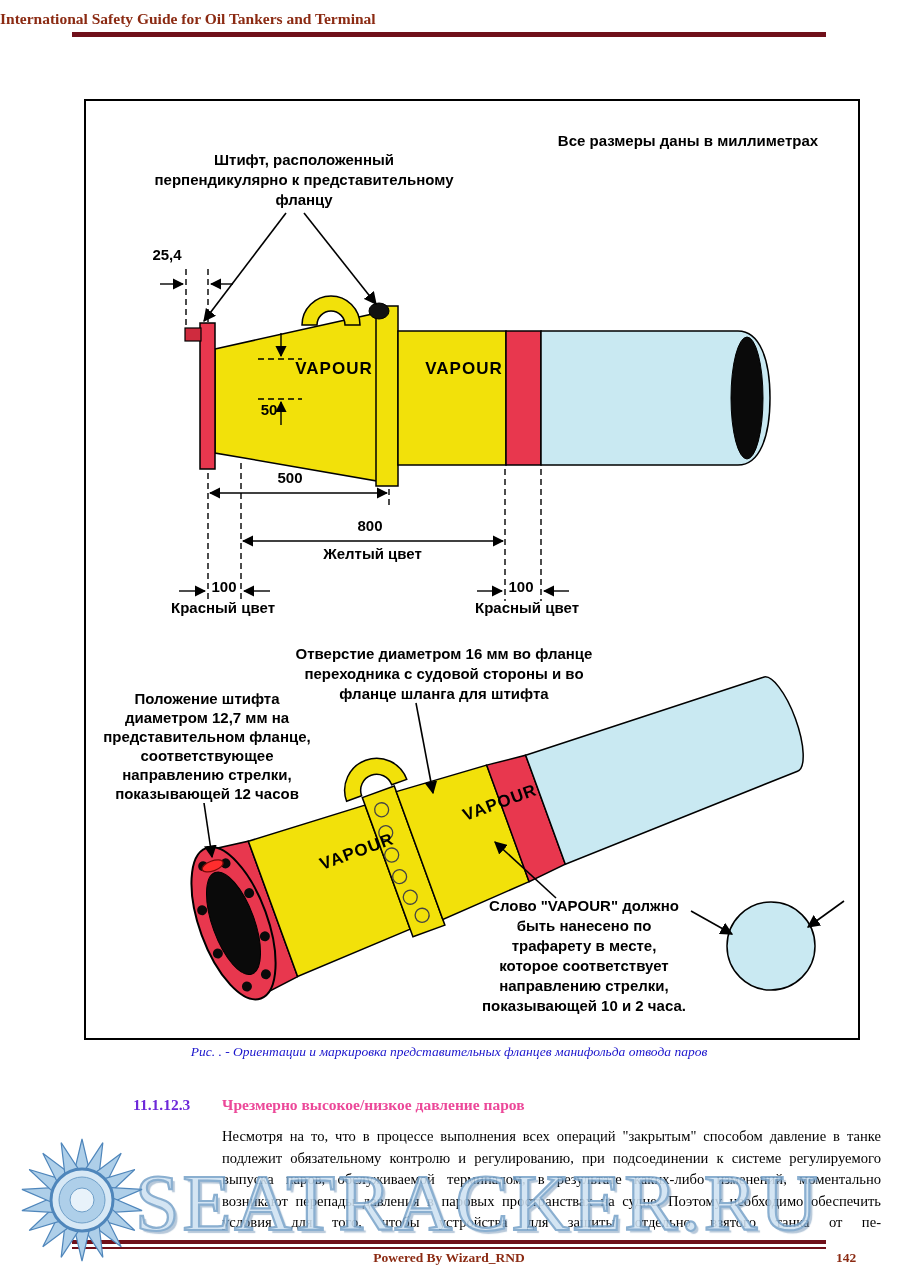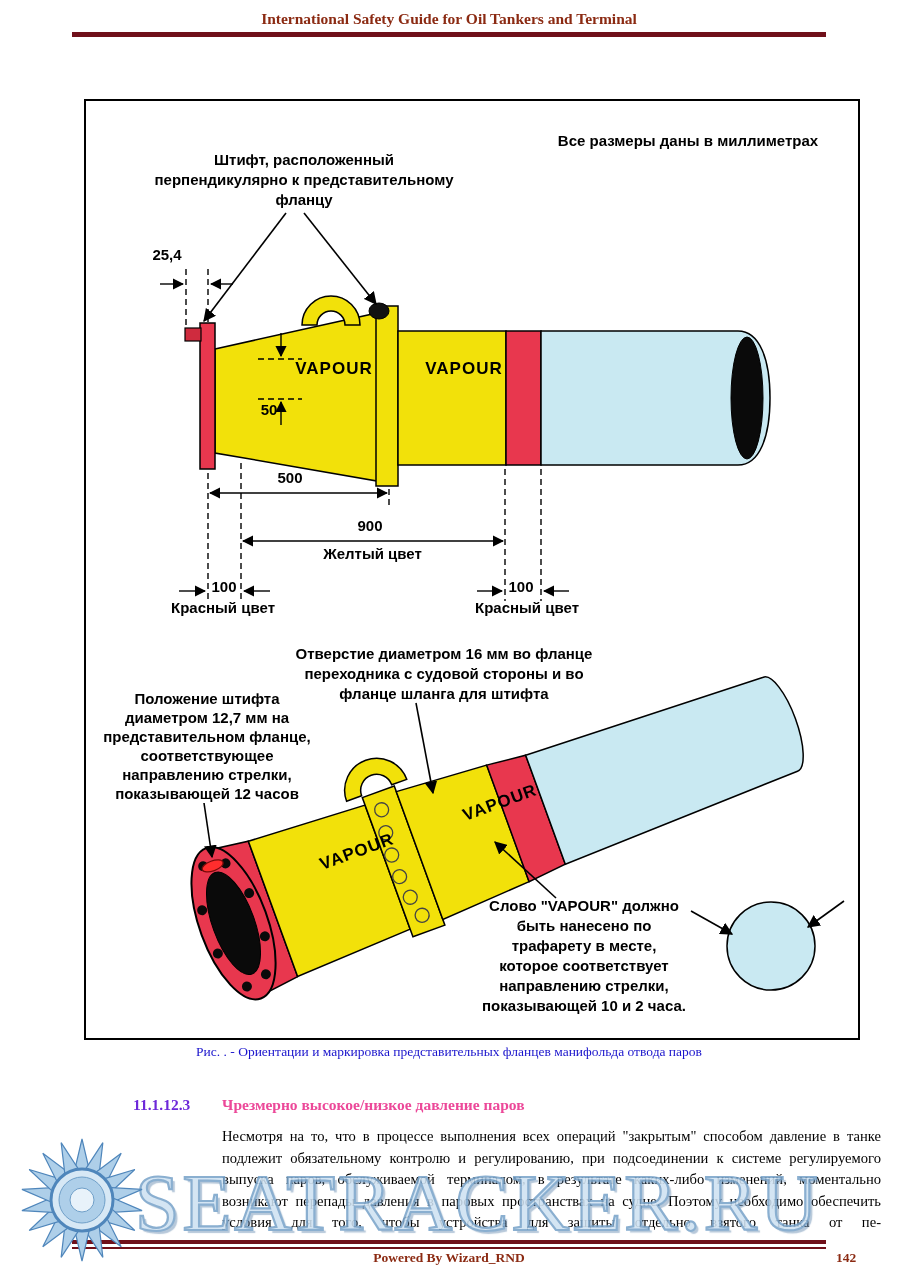--- a/index.html
+++ b/index.html
@@ -1,28 +1,28 @@
 <!DOCTYPE html>
 <html><head>
 <meta charset="utf-8">
 <style>
   html,body{margin:0;padding:0;background:#fff;}
   .page{position:relative;width:898px;height:1280px;background:#fff;overflow:hidden;
         font-family:"Liberation Serif",serif;color:#000;}
   .abs{position:absolute;}
-  .header-title{top:10px;left:0;width:898px;text-align:center;font-weight:bold;
+  .header-title{top:10px;left:0;width:898px;font-weight:bold;
         font-size:15.5px;color:#8b2a12;z-index:2;}
   .rule{left:72px;width:754px;height:5px;background:#70101a;z-index:2;}
   .figure-box{left:84px;top:99px;width:772px;height:937px;border:2px solid #000;background:#fff;z-index:1;}
   .lbl{position:absolute;z-index:5;font-family:"Liberation Sans",sans-serif;font-weight:bold;
        font-size:15px;line-height:20px;text-align:center;color:#000;}
   .dim{font-size:15px;line-height:18px;}
   .vapour{font-size:17px;letter-spacing:1px;line-height:20px;}
   .rot{transform:rotate(-20deg);}
-  .caption{top:1044px;left:0;width:898px;text-align:center;color:#1a14cc;font-size:13.5px;z-index:2;}
+  .caption{top:1044px;left:0;width:898px;text-align:center;color:#1a14cc;font-size:13.5px;z-index:2;font-style:italic;}
   .sec-num{left:133px;top:1096px;font-weight:bold;font-size:15.5px;color:#6d28d9;z-index:2;}
   .sec-title{left:222px;top:1096px;font-weight:bold;font-size:15.5px;color:#ec4899;z-index:2;}
   .body-text{left:222px;top:1126px;width:659px;font-size:14.6px;line-height:21.6px;
        text-align:justify;text-align-last:justify;z-index:2;}
   .watermark{left:135px;top:1158px;font-size:80px;font-weight:normal;white-space:nowrap;
        letter-spacing:3px;color:#cfe2f2;-webkit-text-stroke:2.2px #7aa4ca;
        text-shadow:3px 3px 1px rgba(90,130,170,0.5);opacity:0.88;z-index:60;
        font-family:"Liberation Serif",serif;}
   .footer-text{top:1250px;left:0;width:898px;text-align:center;font-weight:bold;
        font-size:13.5px;color:#8b2a12;z-index:2;}
@@ -139,21 +139,21 @@
 
   <div class="lbl" style="left:148px;top:150px;width:312px;">
     <div>Штифт, расположенный</div>
     <div>перпендикулярно к представительному</div>
     <div>фланцу</div>
   </div>
 
   <div class="lbl dim" style="left:138px;top:246px;width:58px;">25,4</div>
   <div class="lbl dim" style="left:246px;top:401px;width:46px;">50</div>
   <div class="lbl dim" style="left:258px;top:469px;width:64px;">500</div>
-  <div class="lbl dim" style="left:338px;top:517px;width:64px;">900</div>
+  <div class="lbl dim" style="left:338px;top:517px;width:64px;">800</div>
   <div class="lbl" style="left:300px;top:544px;width:145px;">Желтый цвет</div>
   <div class="lbl dim" style="left:204px;top:578px;width:40px;">100</div>
   <div class="lbl" style="left:148px;top:598px;width:150px;">Красный цвет</div>
   <div class="lbl dim" style="left:501px;top:578px;width:40px;">100</div>
   <div class="lbl" style="left:452px;top:598px;width:150px;">Красный цвет</div>
 
   <div class="lbl vapour" style="left:288px;top:359px;width:92px;">VAPOUR</div>
   <div class="lbl vapour" style="left:418px;top:359px;width:92px;">VAPOUR</div>
 
   <div class="lbl" style="left:281px;top:644px;width:326px;">

